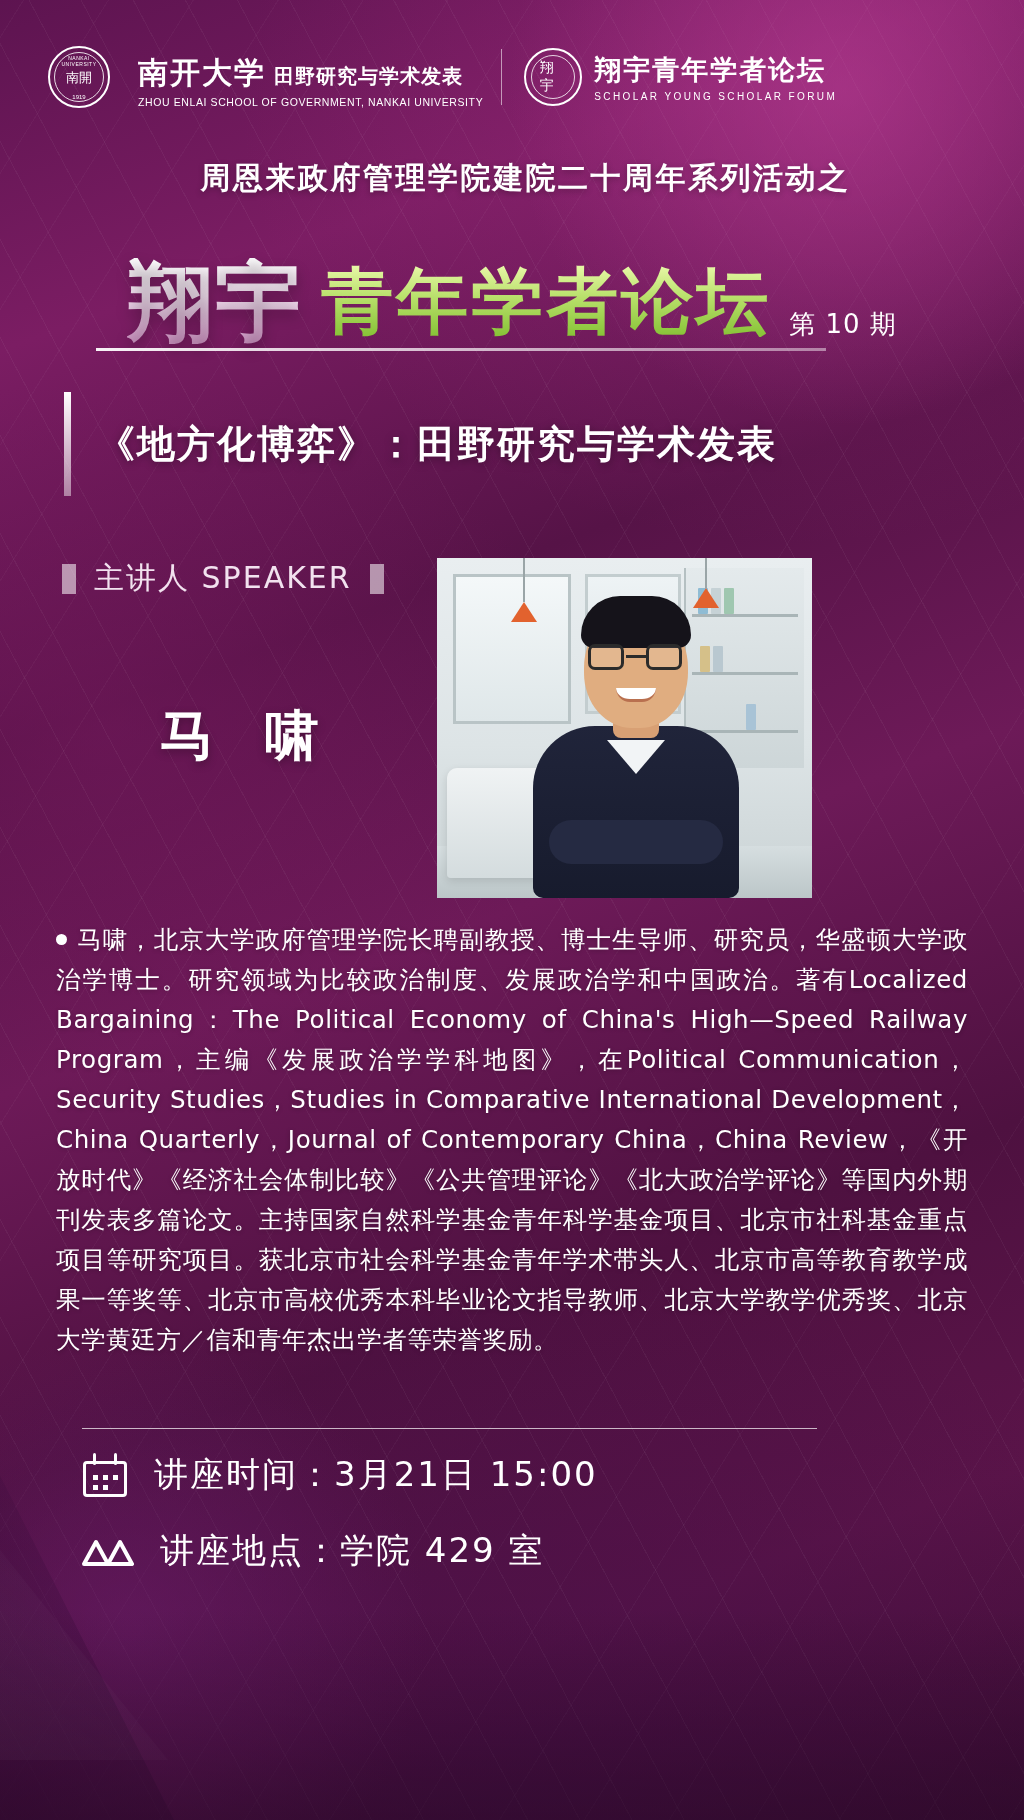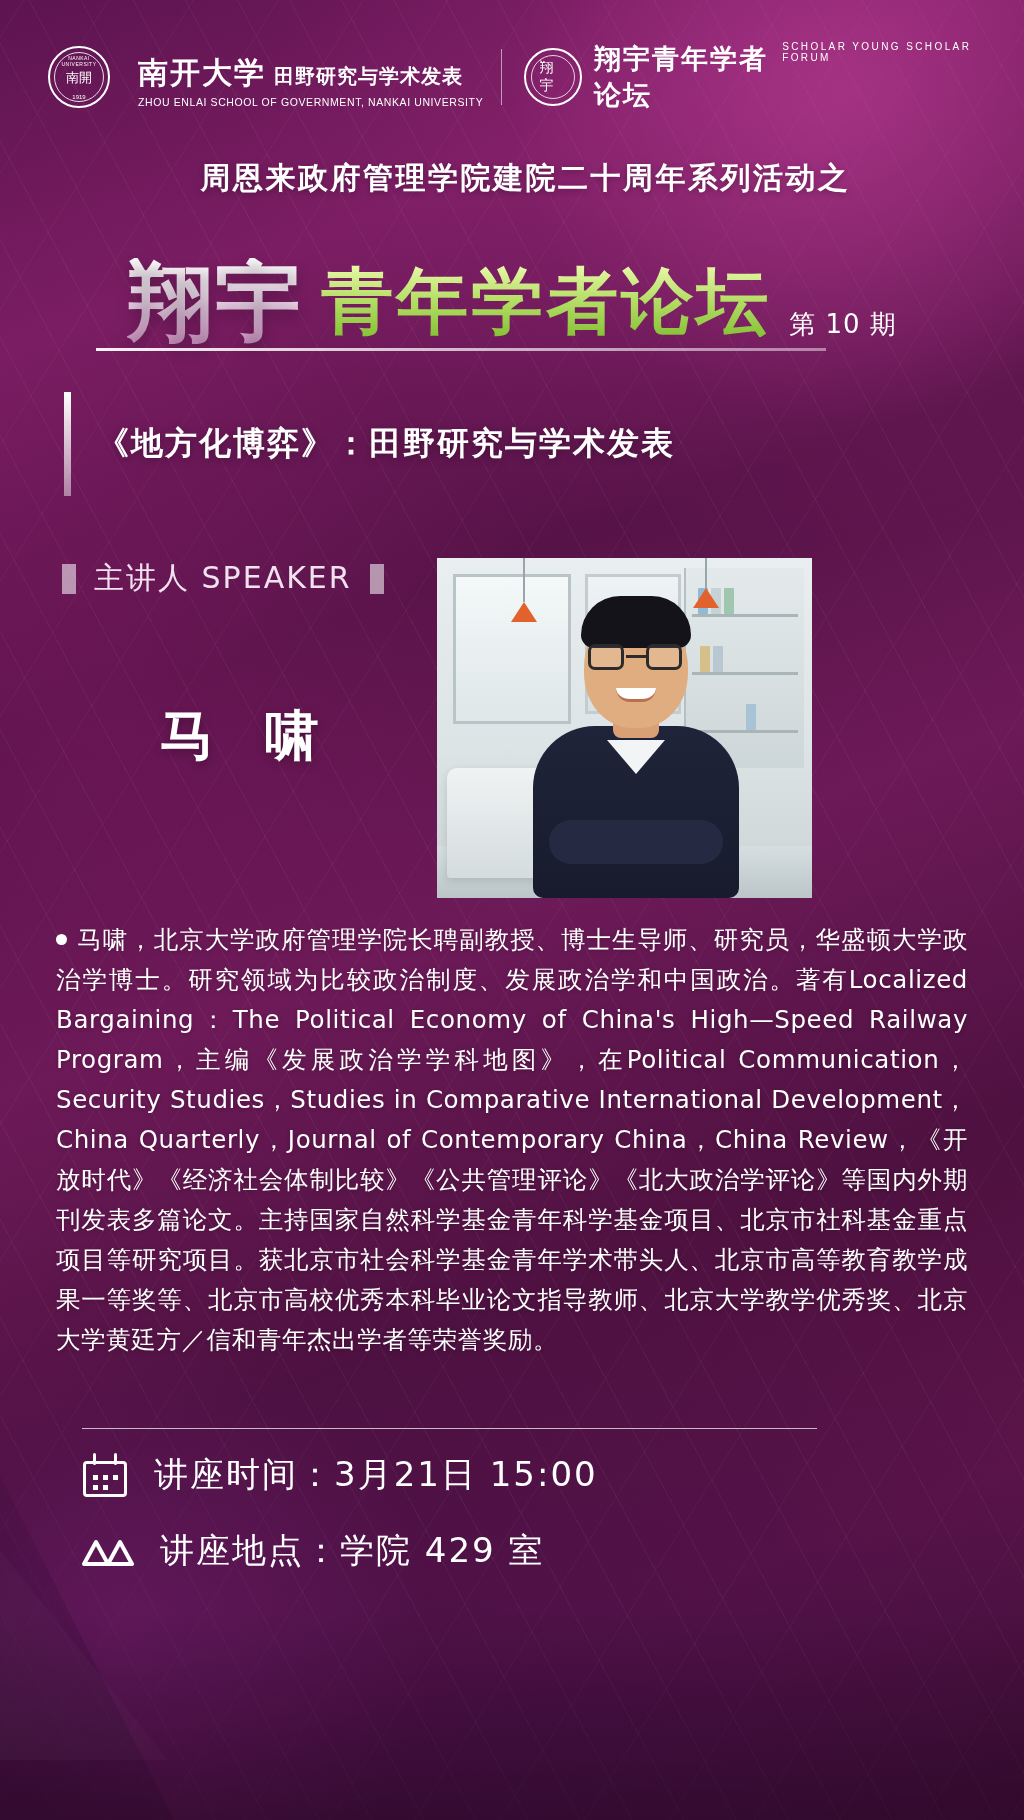--- a/index.html
+++ b/index.html
@@ -177,21 +177,21 @@
     border: 1px solid rgba(255,255,255,0.8);
   }
   .seal2-core {
     position: absolute;
     top: 50%; left: 50%;
     transform: translate(-50%,-50%);
     font-size: 14px;
     font-family: "DejaVu Serif", serif;
     color: #fff;
   }
-  .logo-right-text { display: flex; flex-direction: row; gap: 3px; }
+  .logo-right-text { display: flex; flex-direction: column; gap: 3px; }
   .logo-r-cn {
     font-family: "DejaVu Serif", serif;
     font-weight: bold;
     font-size: 27px;
     letter-spacing: 2px;
   }
   .logo-r-en {
     font-size: 10px;
     letter-spacing: 2.4px;
   }
@@ -272,21 +272,21 @@
   }
   .lecture-bar {
     width: 7px;
     height: 104px;
     background: linear-gradient(180deg, #ffffff 0%, rgba(255,255,255,0.45) 100%);
     flex: 0 0 auto;
   }
   .lecture-title {
     font-family: "DejaVu Serif", serif;
     font-weight: bold;
-    font-size: 32px;
+    font-size: 38px;
     letter-spacing: 2px;
     color: #ffffff;
     text-shadow: 0 2px 8px rgba(0,0,0,0.35);
   }
 
   
   .speaker-label {
     position: absolute;
     top: 558px;
     left: 62px;

